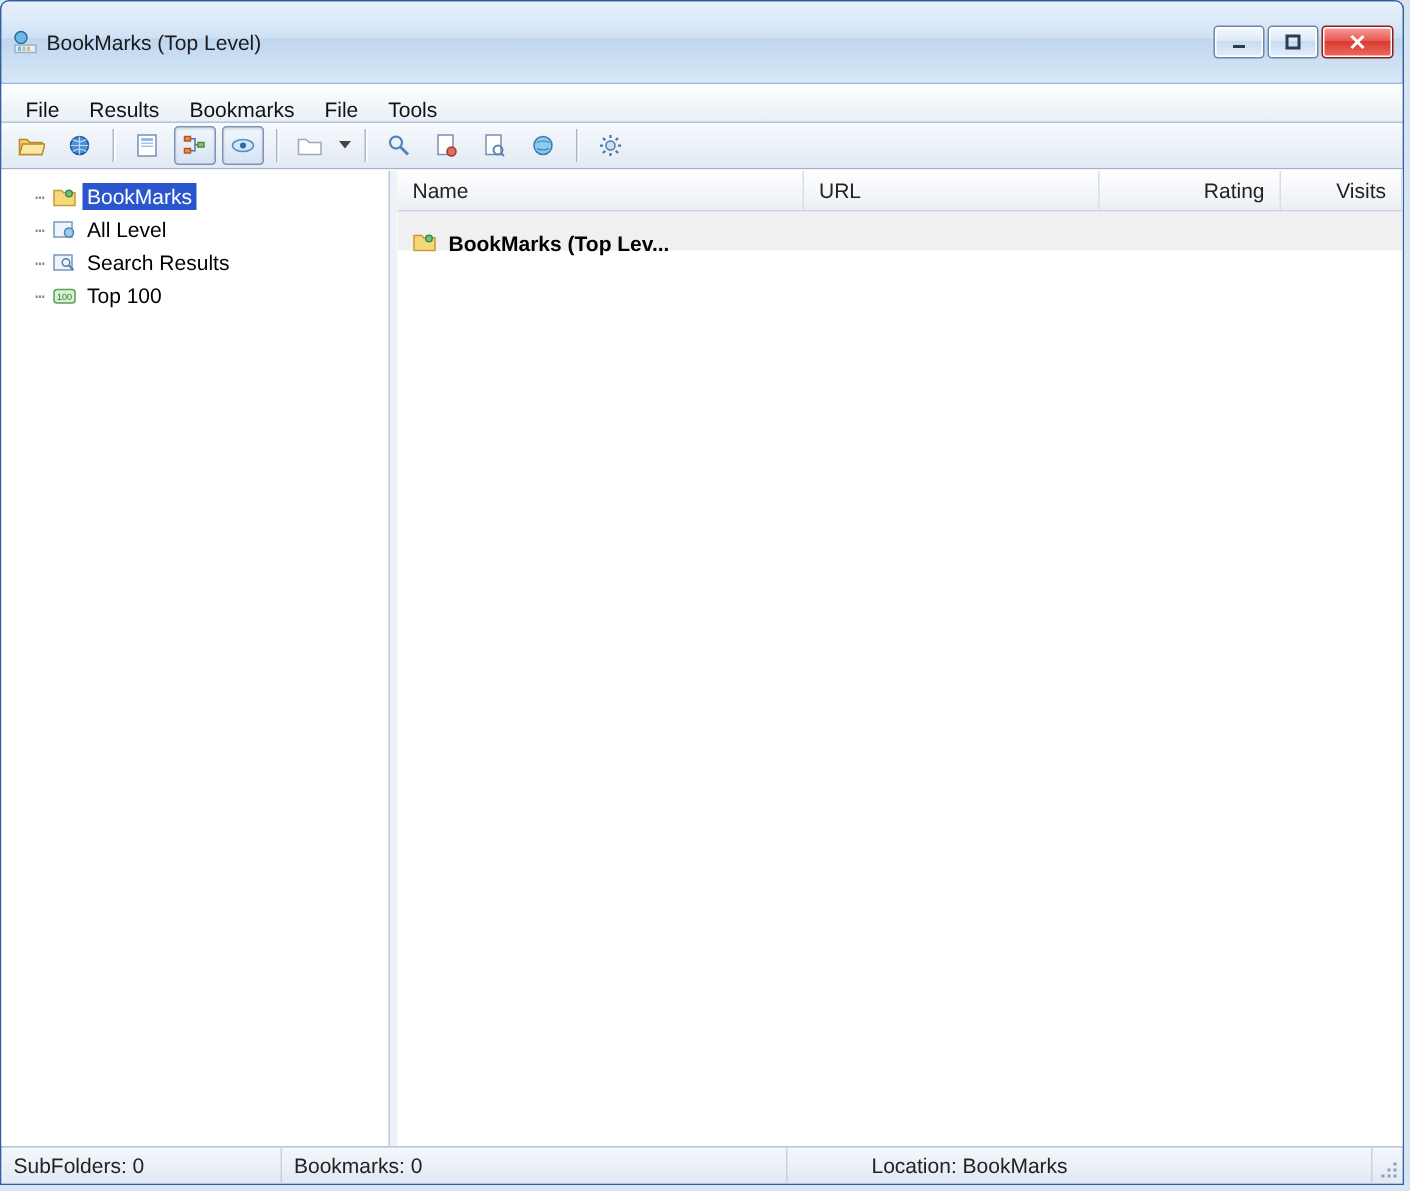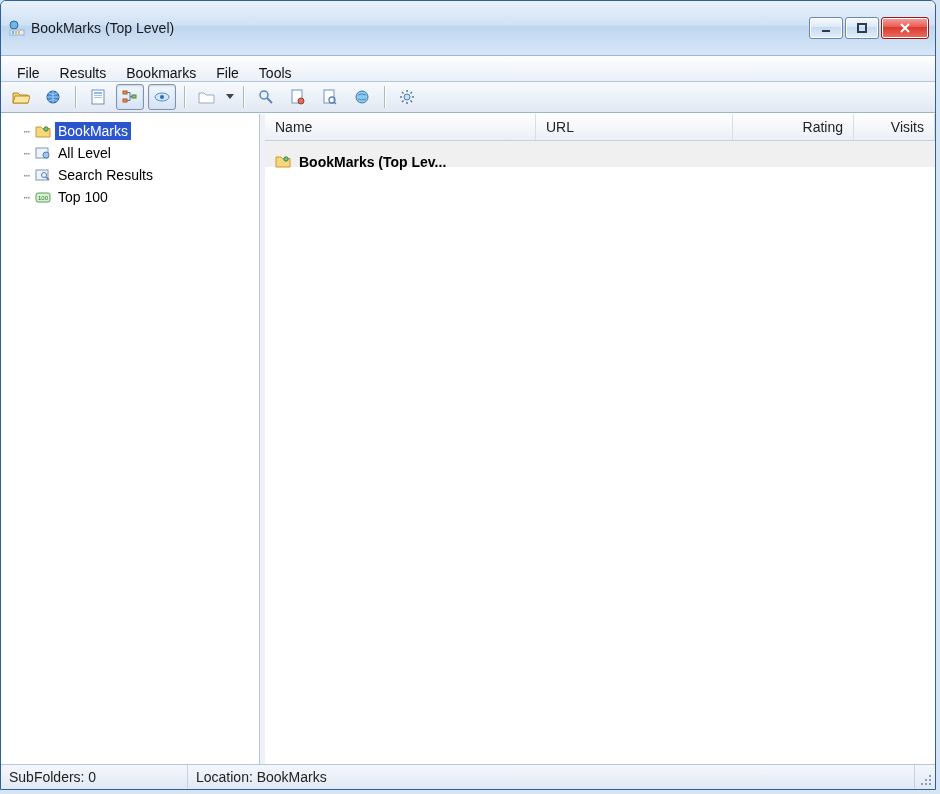--- a/index.html
+++ b/index.html
@@ -209,21 +209,21 @@
     font-size: 14px;
     color: #222;
   }
   .status-cell {
     border-right: 1px solid #c7d1e0;
     display: flex; align-items: center;
     padding: 0 8px;
   }
   .status-cell.sub { width: 170px; text-align: right; }
   .status-cell.bm  { width: 320px; }
-  .status-cell.loc { flex:1; }
+  .status-cell.loc { flex:1;margin-left:48px; }
   .grip {
     width: 18px;
     display:flex; align-items:flex-end; justify-content:flex-end;
     padding: 0 2px 2px 0;
   }
   .grip svg { display:block; }
 </style>
 </head>
 <body>
 
@@ -417,20 +417,21 @@
             </span>
             <span>BookMarks  (Top Lev...</span>
           </div>
         </div>
       </div>
     </div>
   </div>
 
   <div class="statusbar">
     <div class="status-cell sub">SubFolders: 0</div>
+    <div class="status-cell bm">Bookmarks: 0</div>
     <div class="status-cell loc">Location: BookMarks</div>
     <div class="grip">
       <svg width="14" height="14" viewBox="0 0 14 14">
         <g fill="#8aa0bc">
           <rect x="10" y="10" width="2" height="2"></rect>
           <rect x="6" y="10" width="2" height="2"></rect>
           <rect x="10" y="6" width="2" height="2"></rect>
           <rect x="2" y="10" width="2" height="2"></rect>
           <rect x="6" y="6" width="2" height="2"></rect>
           <rect x="10" y="2" width="2" height="2"></rect>

